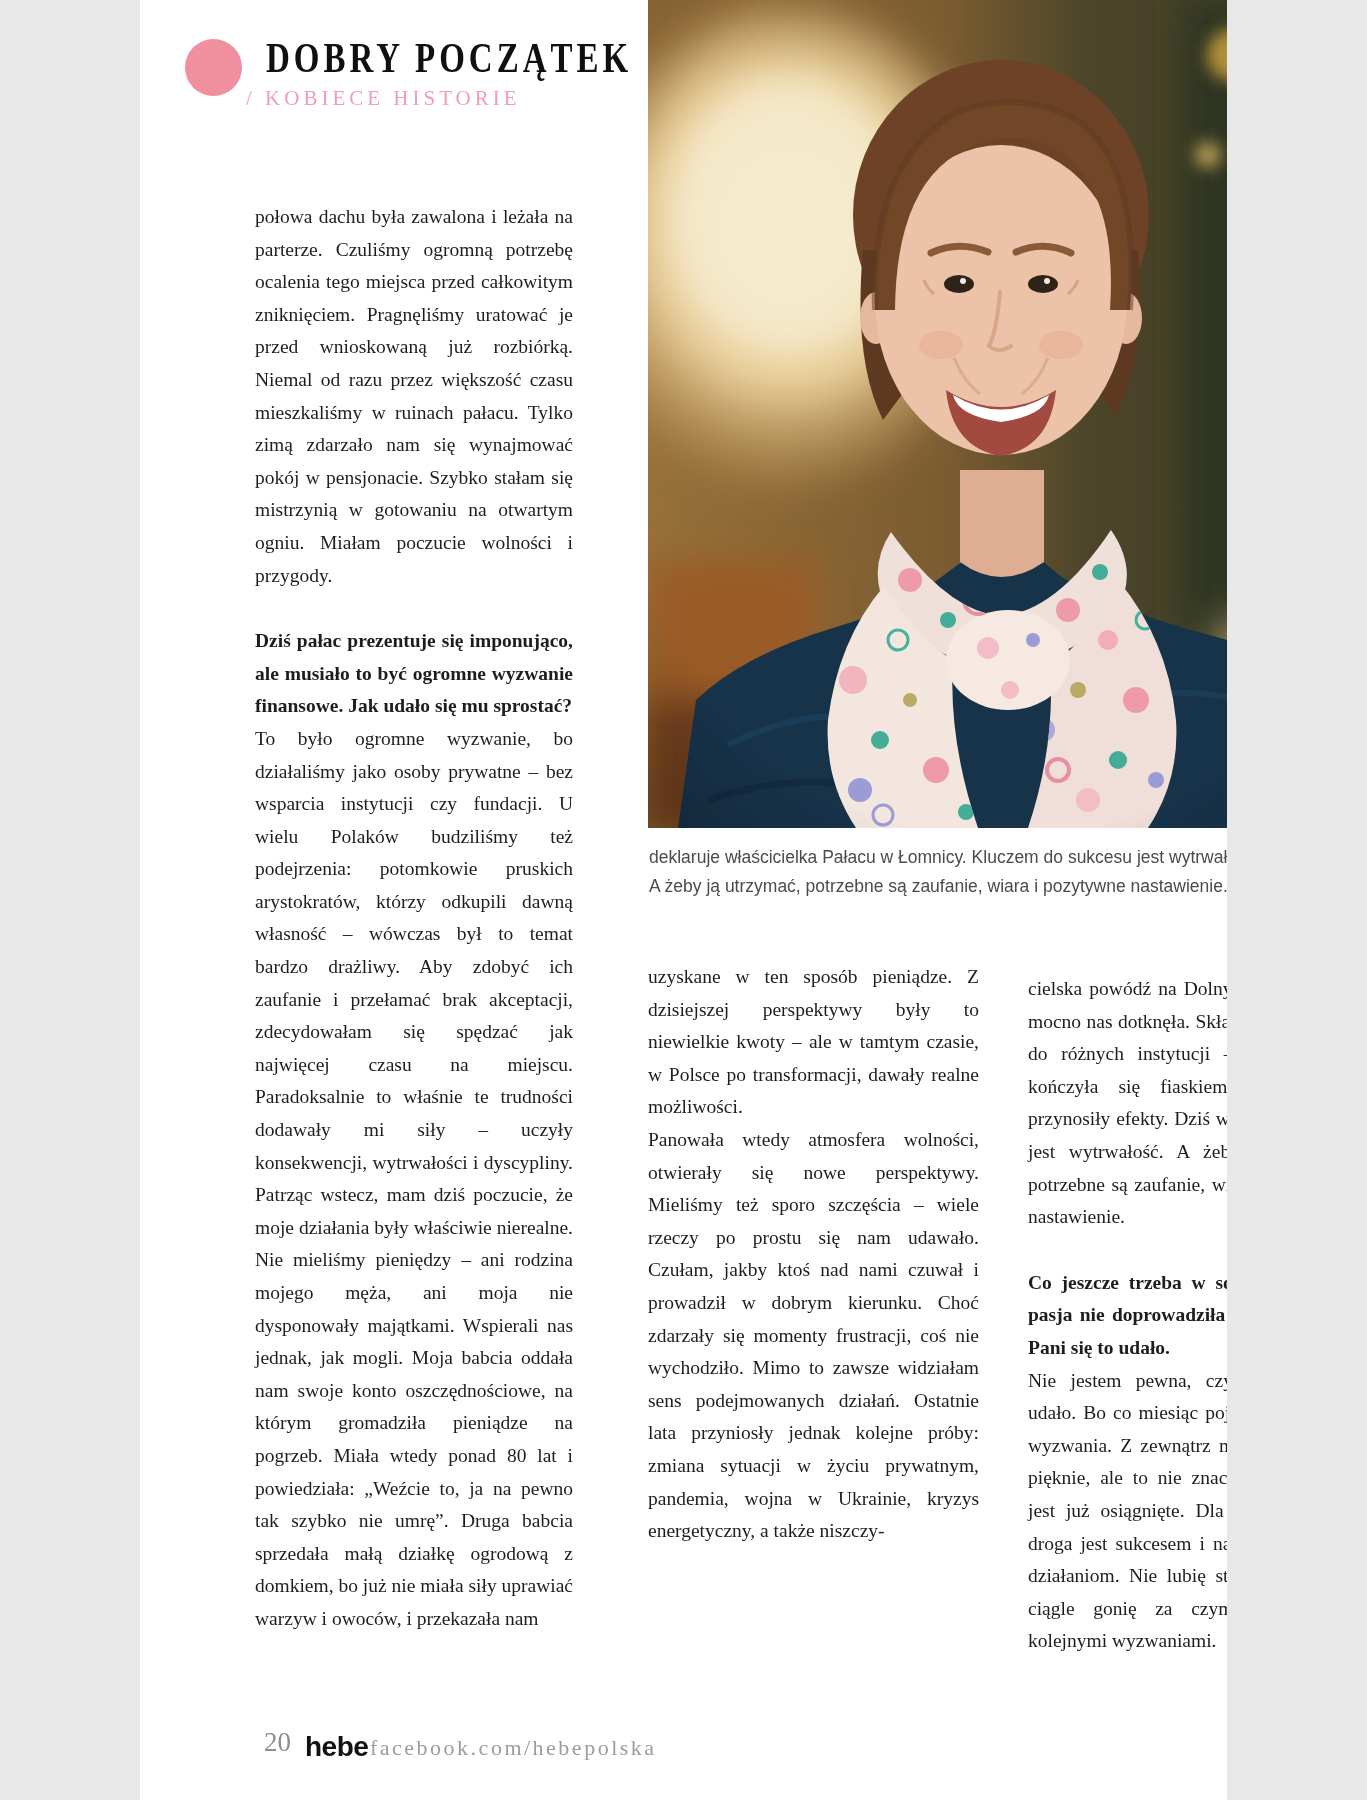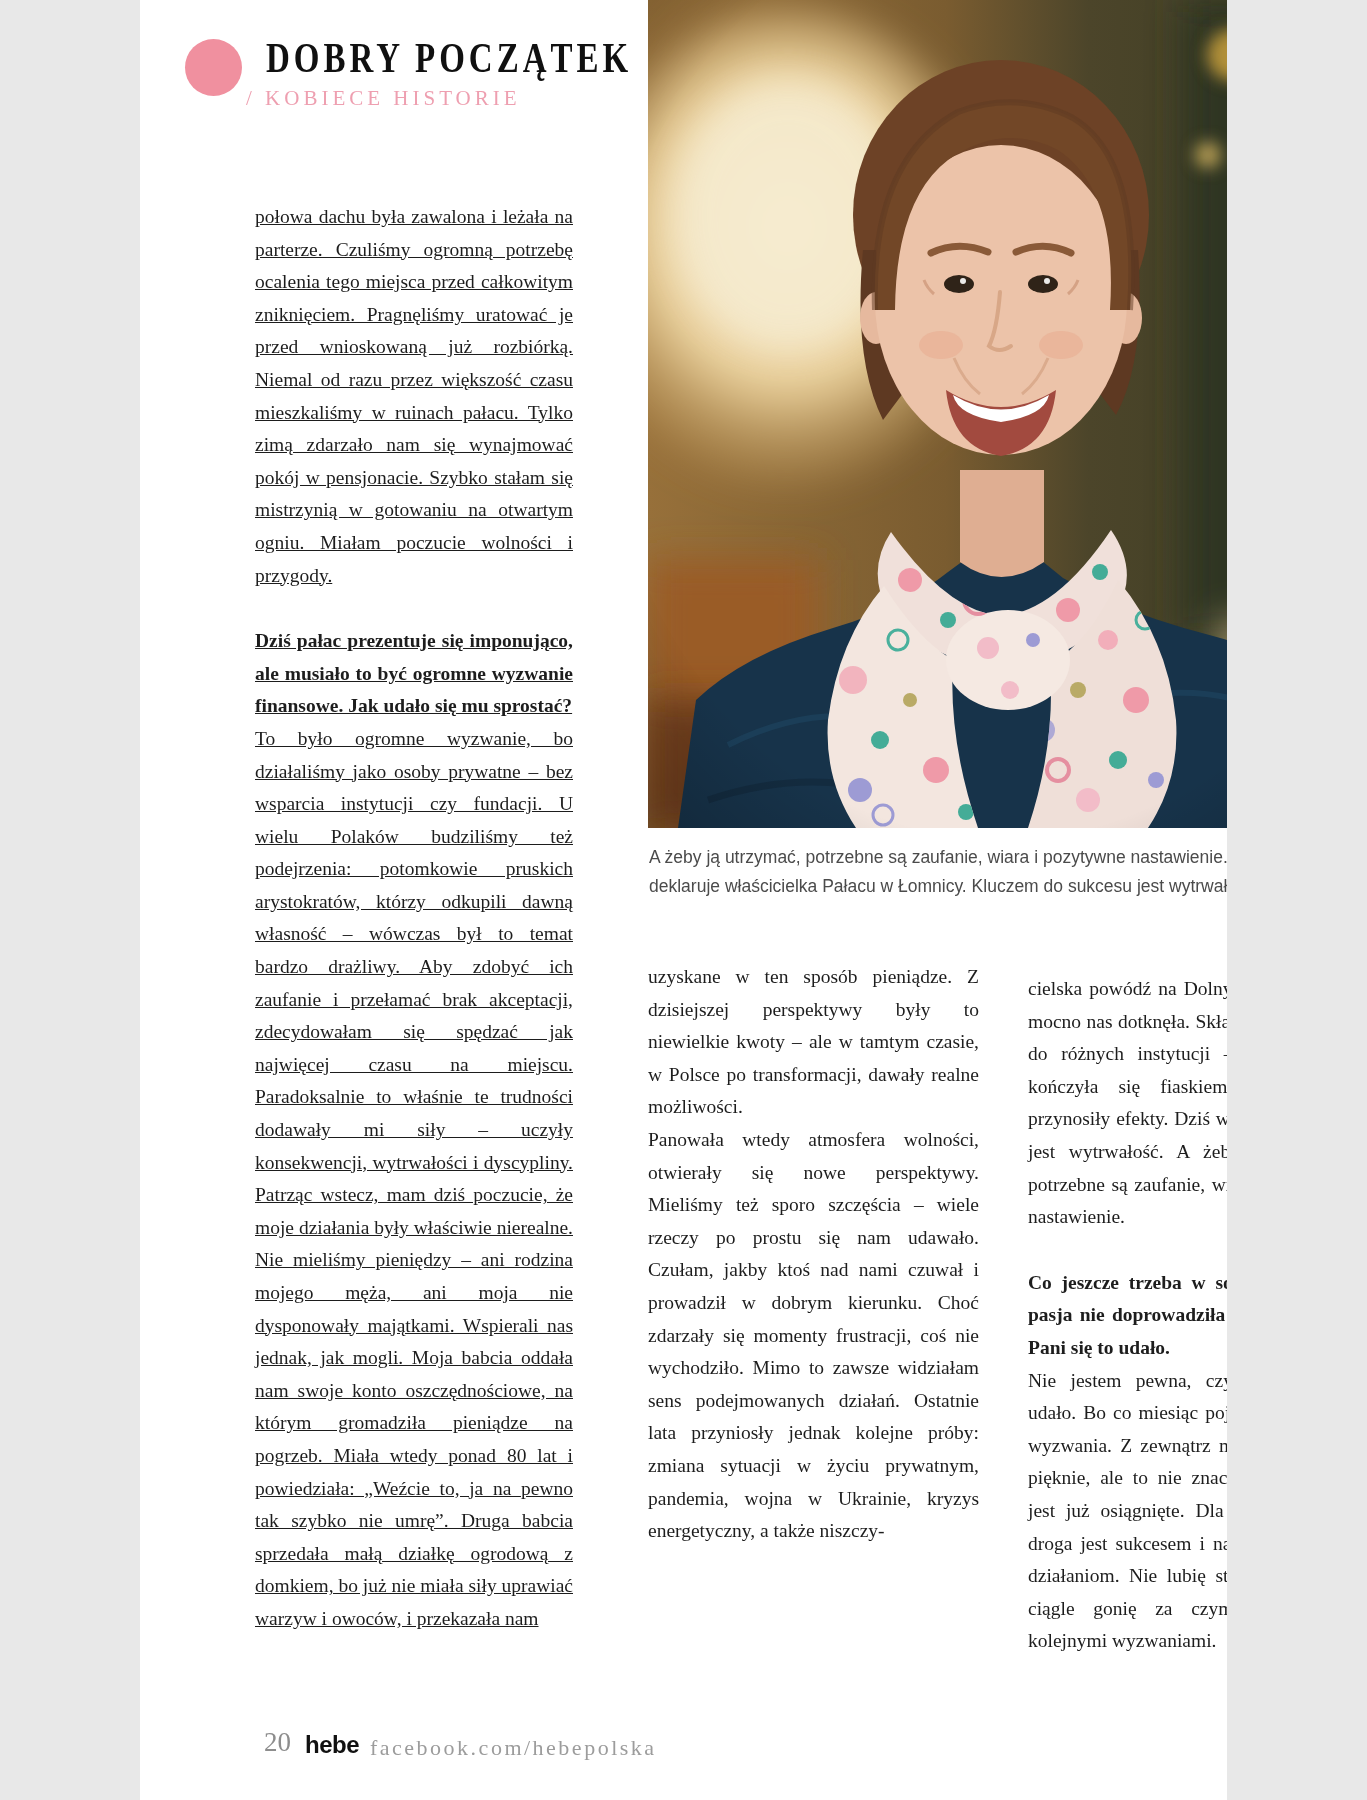--- a/index.html
+++ b/index.html
@@ -26,31 +26,31 @@
   .caption{
     position:absolute;left:509px;top:843px;
     font-family:"Liberation Sans",sans-serif;
     font-size:17.5px;line-height:29px;color:#4b4b4b;
   }
   .caption span{display:block;white-space:nowrap;}
   
   .col{position:absolute;text-align:justify;font-size:19.5px;line-height:32.6px;}
   .col p{margin:0;}
   .col p.question{font-weight:700;margin-top:33px;}
-  .col-left{left:115px;top:201px;width:318px;text-decoration:underline;}
+  .col-left{left:115px;top:201px;width:318px;}
   .col-mid{left:508px;top:961px;width:331px;}
   .col-right{left:888px;top:961px;width:331px;margin-top:12px;}
   
   .next-arrow{
     position:absolute;left:1247px;top:1626px;width:0;height:0;
     border-left:15px solid #151515;border-top:10px solid transparent;border-bottom:10px solid transparent;
   }
   
   .pageno{position:absolute;left:124px;top:1727px;font-size:27px;color:#8d8d8d;text-align:center;}
-  .logo{position:absolute;left:165px;top:1731px;font-family:"Liberation Sans",sans-serif;font-weight:700;font-size:24px;letter-spacing:-0.5px;color:#111;}
+  .logo{position:absolute;left:165px;top:1731px;font-family:"Liberation Sans",sans-serif;font-weight:700;font-size:28px;letter-spacing:-0.5px;color:#111;}
   .url{position:absolute;left:230px;top:1735px;font-size:22px;letter-spacing:2.5px;color:#9c9c9c;}
 </style>
 </head>
 <body>
 
 <div class="page">
 
   <span class="dot"></span>
   <h1 class="kicker">DOBRY POCZĄTEK</h1>
   <div class="sub">/ KOBIECE HISTORIE</div>
@@ -172,22 +172,22 @@
         <circle cx="410" cy="770" r="11" fill="none" stroke="#e58fa0" stroke-width="4"></circle>
         <circle cx="235" cy="815" r="10" fill="none" stroke="#9d9bd4" stroke-width="3"></circle>
         <circle cx="497" cy="620" r="9" fill="none" stroke="#49b09c" stroke-width="3"></circle>
       </g>
 
       <rect width="710" height="828" fill="url(#vig)"></rect>
     </svg>
   </div>
 
   <div class="caption">
+    <span>deklaruje właścicielka Pałacu w Łomnicy. Kluczem do sukcesu jest wytrwałość.</span>
     <span>A żeby ją utrzymać, potrzebne są zaufanie, wiara i pozytywne nastawienie.</span>
-    <span>deklaruje właścicielka Pałacu w Łomnicy. Kluczem do sukcesu jest wytrwałość.</span>
   </div>
 
   <div class="col col-left">
     <p class="body">połowa dachu była zawalona i leżała na parterze. Czuliśmy ogromną potrzebę ocalenia tego miejsca przed całkowitym zniknięciem. Pragnęliśmy uratować je przed wnioskowaną już rozbiórką. Niemal od razu przez większość czasu mieszkaliśmy w ruinach pałacu. Tylko zimą zdarzało nam się wynajmować pokój w pensjonacie. Szybko stałam się mistrzynią w gotowaniu na otwartym ogniu. Miałam poczucie wolności i przygody.</p>
     <p class="question">Dziś pałac prezentuje się imponująco, ale musiało to być ogromne wyzwanie finansowe. Jak udało się mu sprostać?</p>
     <p class="body">To było ogromne wyzwanie, bo działaliśmy jako osoby prywatne – bez wsparcia instytucji czy fundacji. U wielu Polaków budziliśmy też podejrzenia: potomkowie pruskich arystokratów, którzy odkupili dawną własność – wówczas był to temat bardzo drażliwy. Aby zdobyć ich zaufanie i przełamać brak akceptacji, zdecydowałam się spędzać jak najwięcej czasu na miejscu. Paradoksalnie to właśnie te trudności dodawały mi siły – uczyły konsekwencji, wytrwałości i dyscypliny. Patrząc wstecz, mam dziś poczucie, że moje działania były właściwie nierealne. Nie mieliśmy pieniędzy – ani rodzina mojego męża, ani moja nie dysponowały majątkami. Wspierali nas jednak, jak mogli. Moja babcia oddała nam swoje konto oszczędnościowe, na którym gromadziła pieniądze na pogrzeb. Miała wtedy ponad 80 lat i powiedziała: „Weźcie to, ja na pewno tak szybko nie umrę”. Druga babcia sprzedała małą działkę ogrodową z domkiem, bo już nie miała siły uprawiać warzyw i owoców, i przekazała nam</p>
   </div>
 
   <div class="col col-mid">
     <p class="body">uzyskane w ten sposób pieniądze. Z dzisiejszej perspektywy były to niewielkie kwoty – ale w tamtym czasie, w Polsce po transformacji, dawały realne możliwości.</p>

